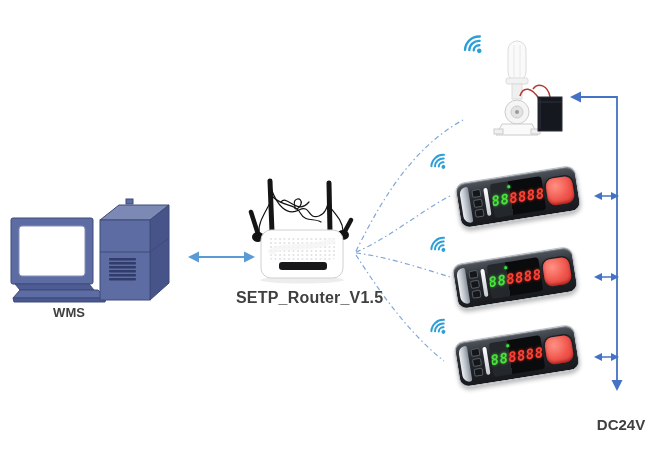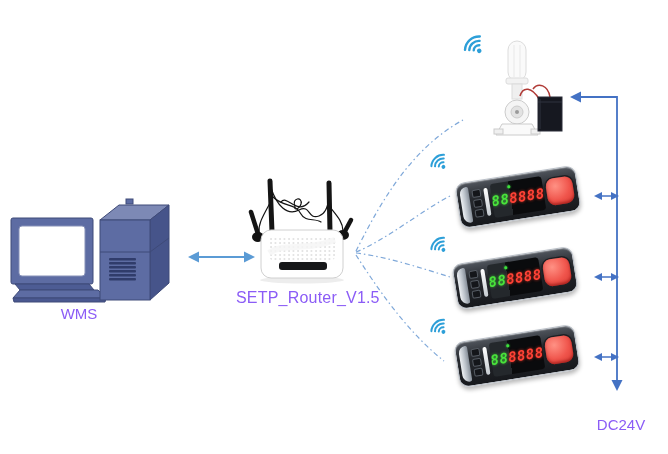--- a/index.html
+++ b/index.html
@@ -1,21 +1,21 @@
 <!DOCTYPE html>
 <html><head>
 <meta charset="utf-8">
 <style>
   html,body{margin:0;padding:0;background:#fff;}
   .canvas{position:relative;width:668px;height:454px;background:#ffffff;overflow:hidden;
           font-family:"Liberation Sans",sans-serif;}
   .abs{position:absolute;}
-  .diagram-label{position:absolute;color:#8b5cf6;font-weight:normal;text-align:center;
+  .diagram-label{position:absolute;color:#404040;font-weight:bold;text-align:center;
                  font-family:"Liberation Sans",sans-serif;}
-  .wms-label{left:47px;top:305px;width:64px;font-size:15px;}
+  .wms-label{left:37px;top:305px;width:64px;font-size:13px;}
   .router-label{left:236px;top:289px;width:140px;font-size:16px;letter-spacing:.2px;}
   .power-label{left:588px;top:416px;width:66px;font-size:15px;}
 
   .wifi{position:absolute;transform:rotate(-42deg);}
 
   
   .device{position:absolute;width:122px;height:46px;transform:rotate(-9deg);
           border-radius:10px;border:1.5px solid #b8bec6;box-sizing:border-box;
           background:linear-gradient(180deg,#50555d 0%,#26292e 38%,#17191d 100%);
           box-shadow:0 3px 4px rgba(0,0,0,.28), inset 0 1px 1px rgba(255,255,255,.35);

